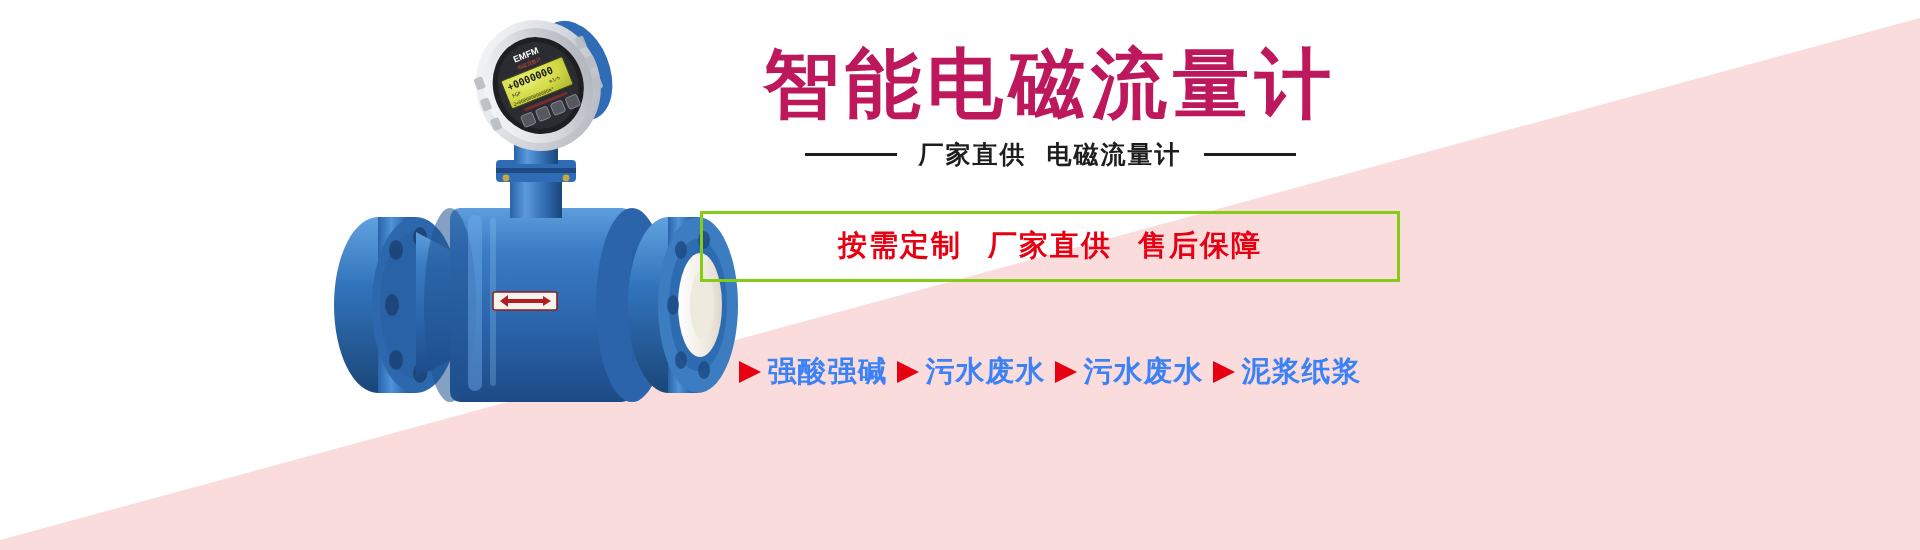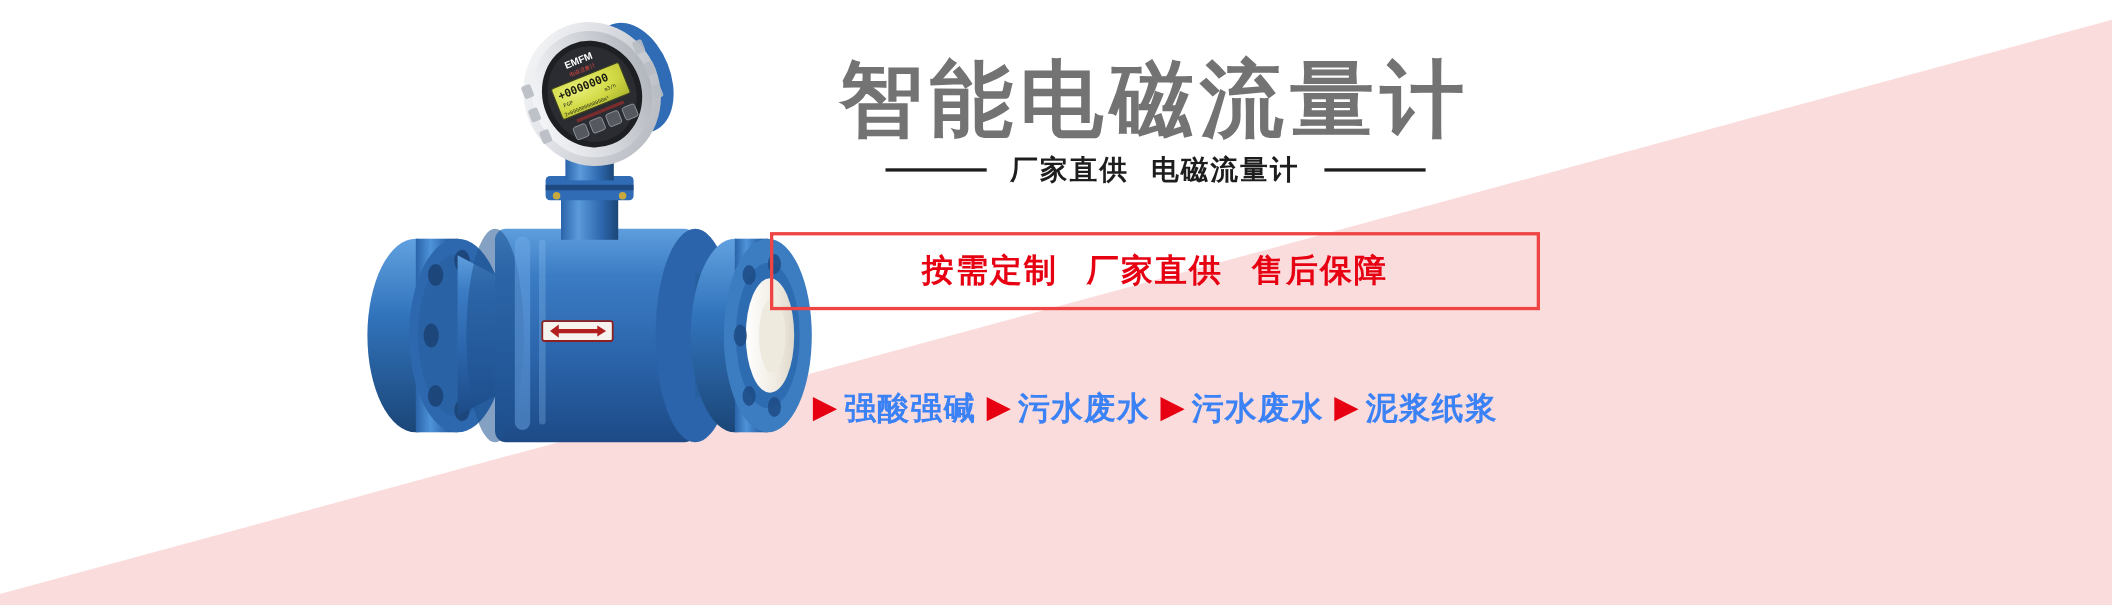--- a/index.html
+++ b/index.html
@@ -41,27 +41,27 @@
     left: 600px;
     top: 0;
     width: 900px;
     height: 550px;
     z-index: 3;
   }
 
   .headline {
     position: absolute;
     left: 0;
-    top: 48px;
+    top: 41px;
     width: 900px;
     text-align: center;
     font-size: 76px;
     line-height: 86px;
     font-weight: bold;
-    color: #737373;
+    color: #be185d;
     letter-spacing: 6px;
     white-space: nowrap;
   }
 
   .subline {
     position: absolute;
     left: 0;
     top: 138px;
     width: 900px;
     display: flex;
@@ -82,21 +82,21 @@
     white-space: nowrap;
   }
   .subline .sub-text .gap { display: inline-block; width: 20px; }
 
   .promo-box {
     position: absolute;
     left: 100px;
     top: 211px;
     width: 700px;
     box-sizing: border-box;
-    border: 3px solid #ef4444;
+    border: 3px solid #84cc16;
     padding: 12px 0 13px 0;
     text-align: center;
     background: transparent;
   }
   .promo-box .promo-text {
     font-size: 29px;
     font-weight: bold;
     color: #e60012;
     letter-spacing: 2px;
     white-space: nowrap;

